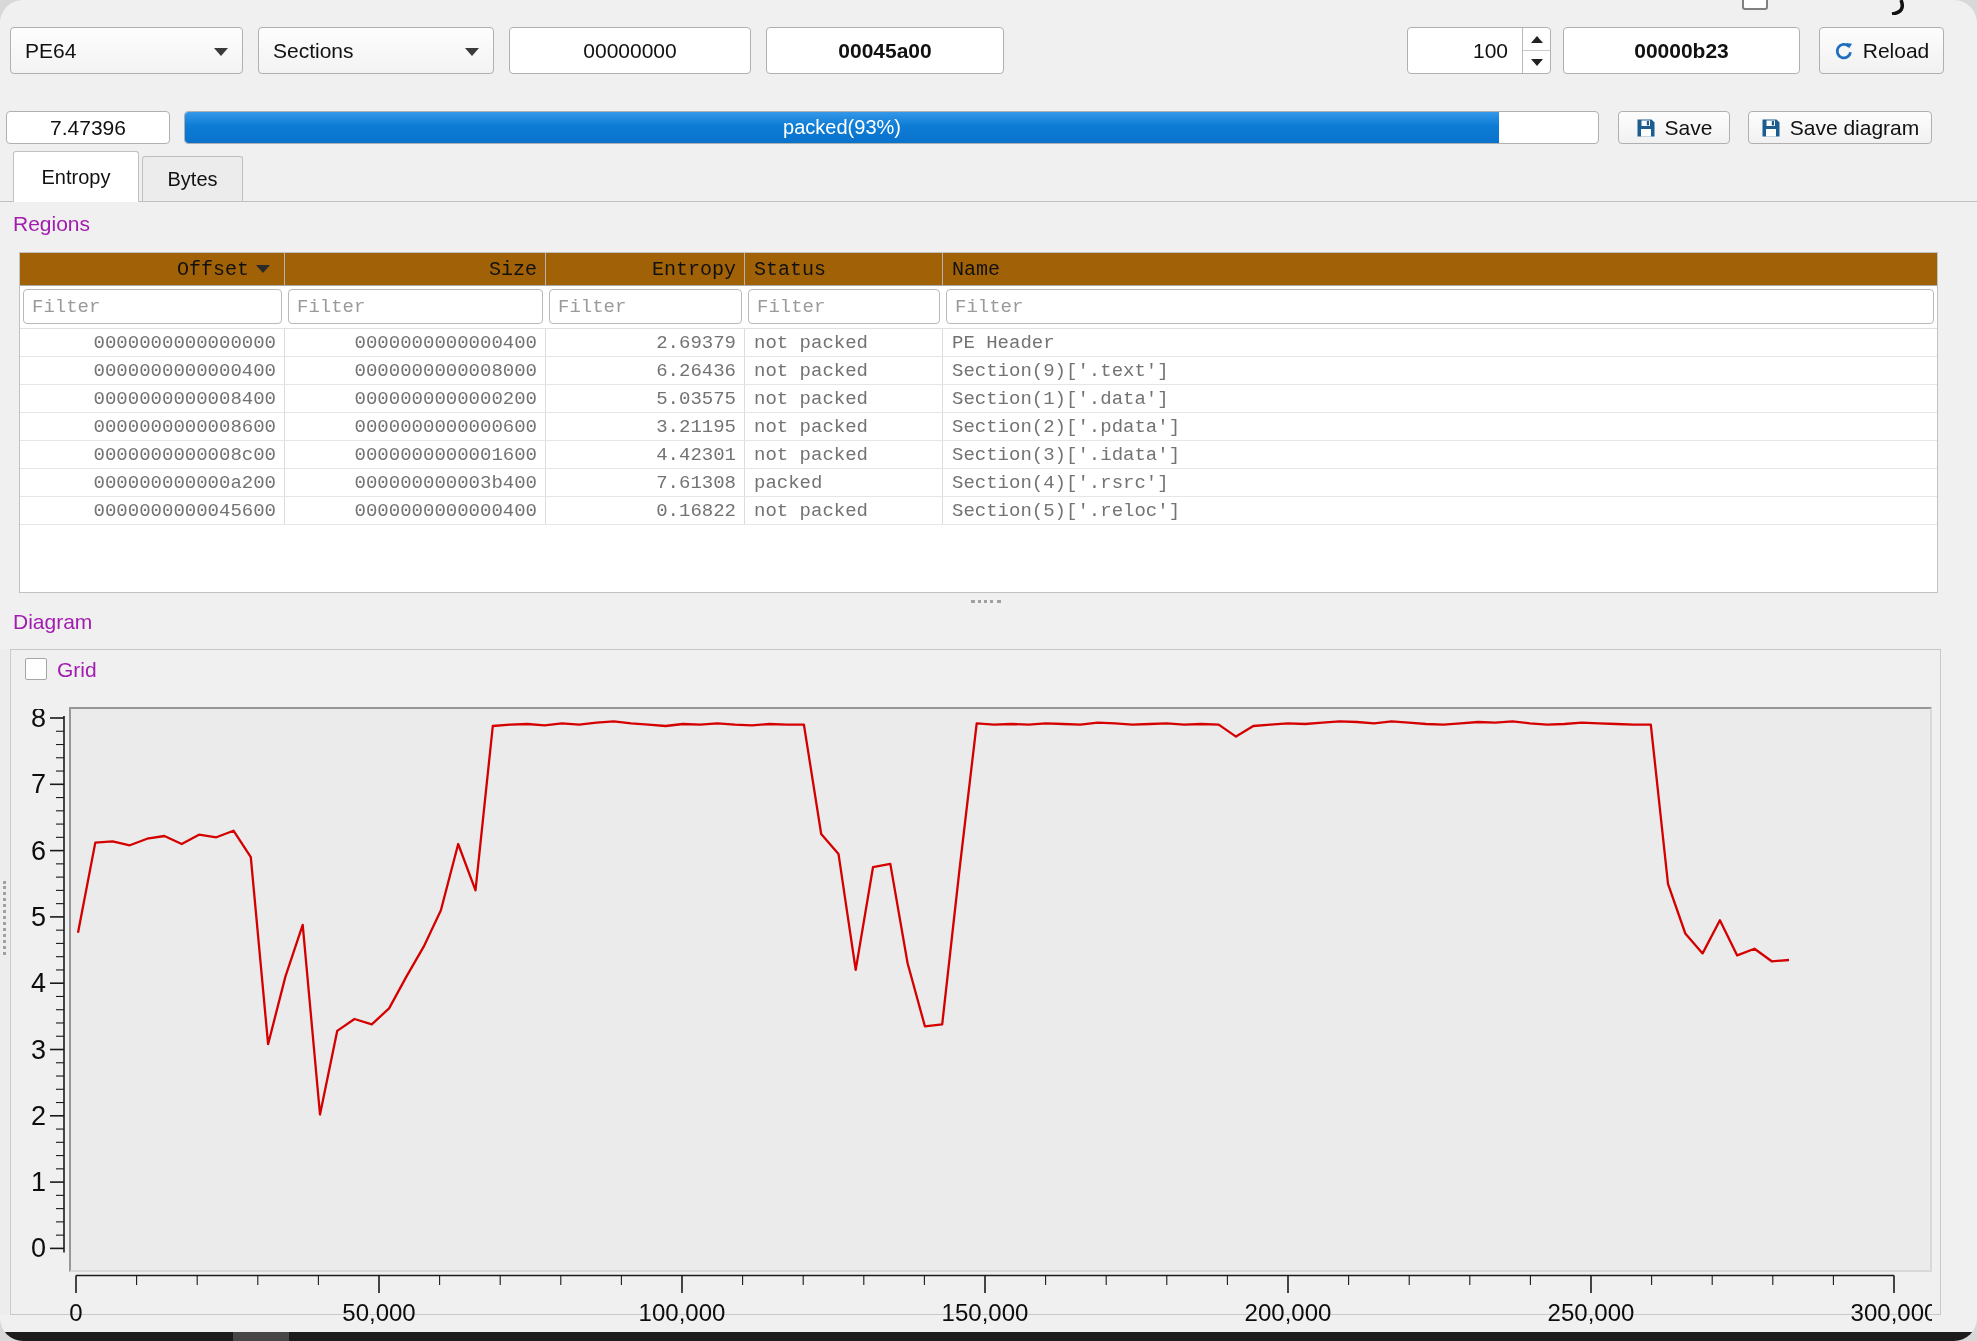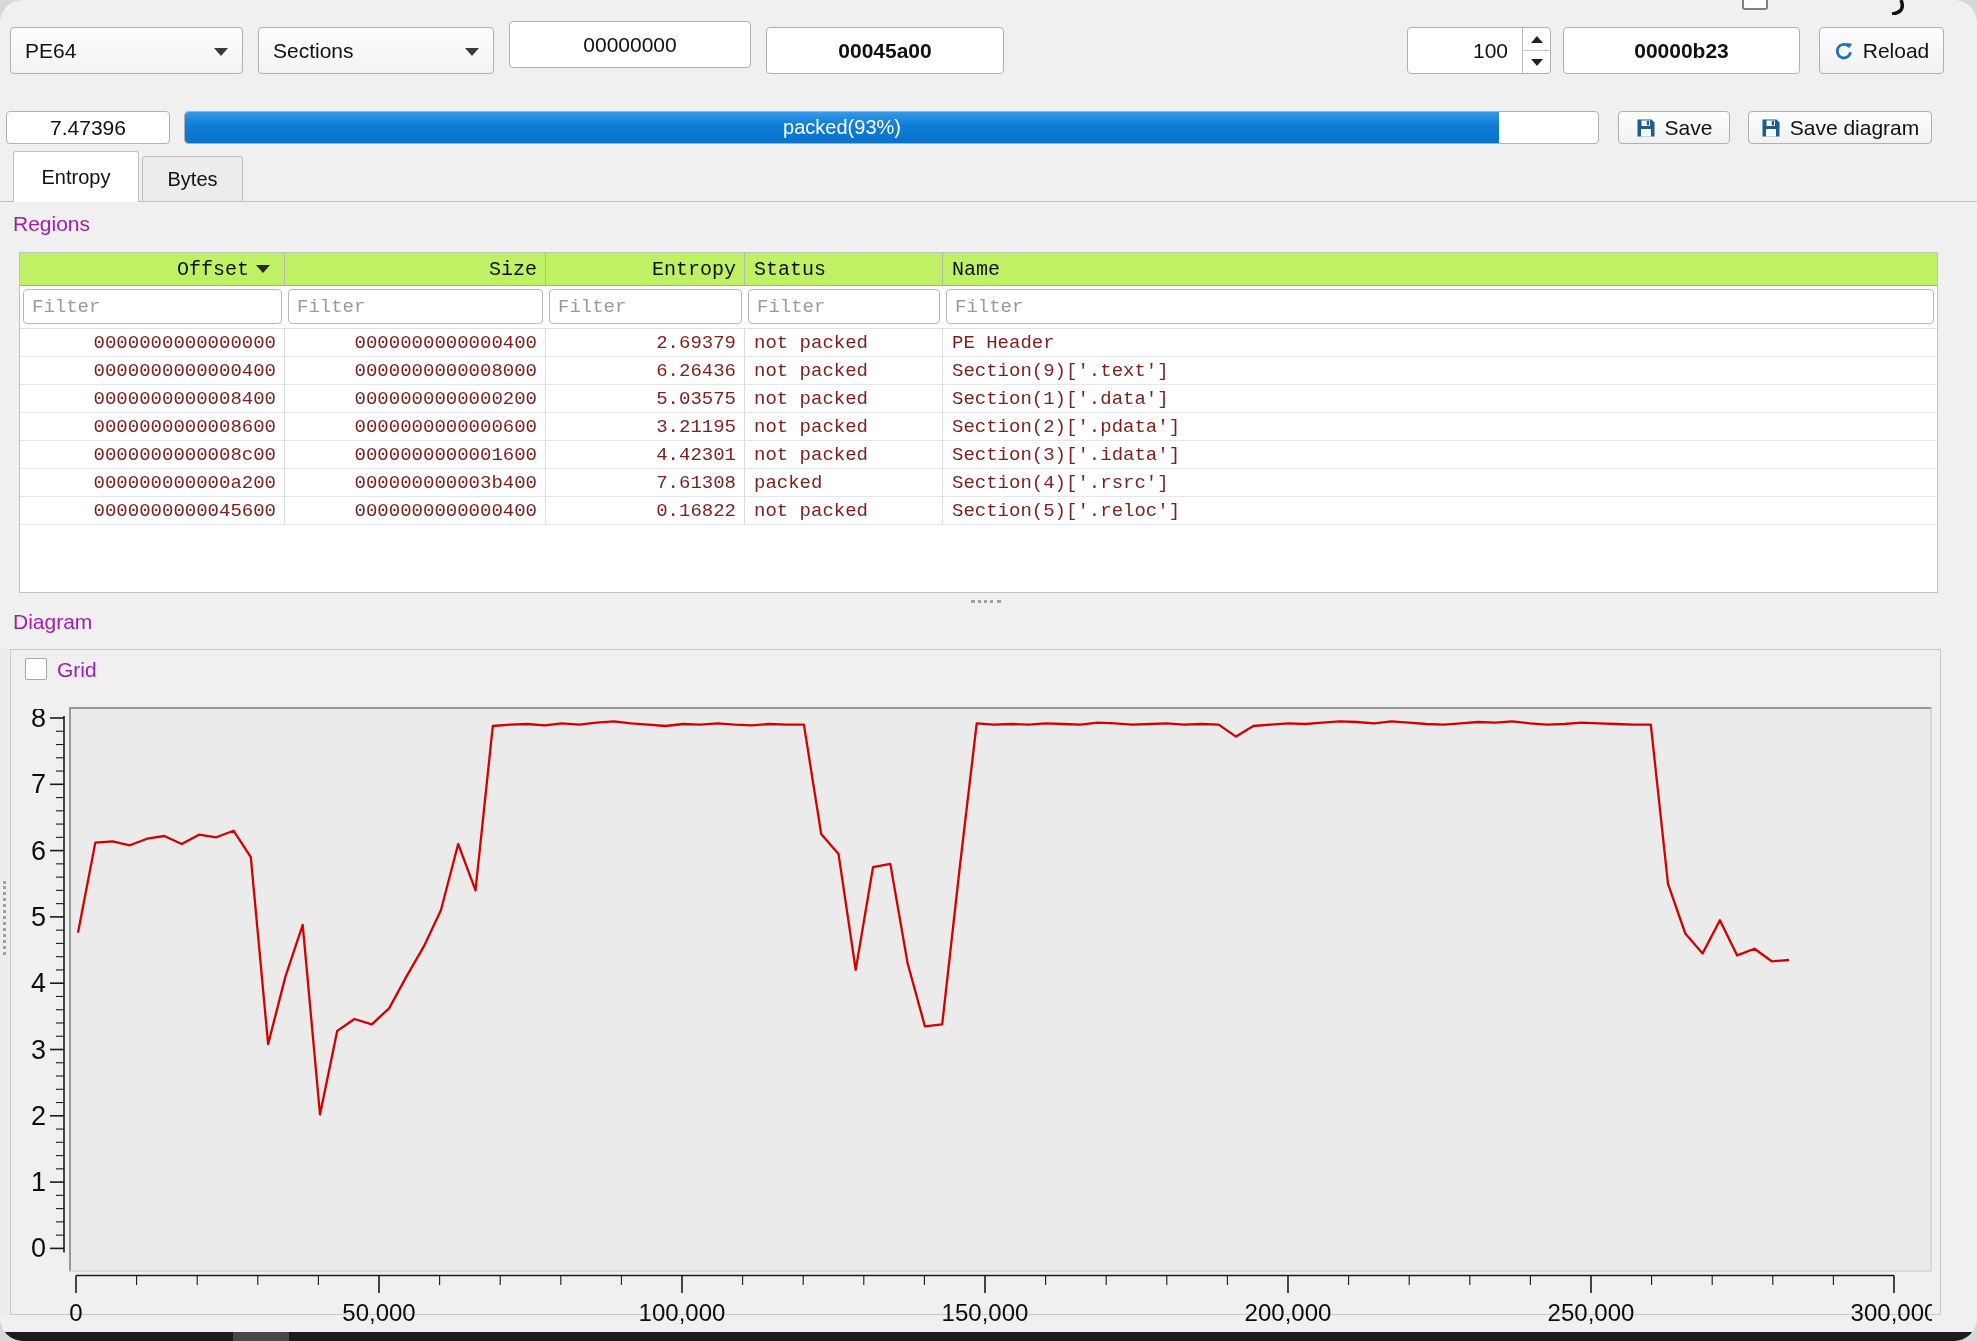--- a/index.html
+++ b/index.html
@@ -31,34 +31,34 @@
   .tab{position:absolute;box-sizing:border-box;display:flex;align-items:center;justify-content:center;
        font-size:20px;border:1px solid #c0c0c0;border-bottom:none;border-radius:3px 3px 0 0;}
   .tab.active{background:#ffffff;z-index:3;}
   .tab.inactive{background:#ececec;z-index:1;text-align:right;}
   .tabline{position:absolute;left:0;width:1977px;top:201px;height:1px;background:#c0c0c0;z-index:2;}
   .seclabel{position:absolute;font-size:21px;color:#a21caf;}
   
   #regions-table{position:absolute;left:19px;top:252px;width:1919px;height:341px;box-sizing:border-box;
        background:#fff;border:1px solid #c2c2c2;font-family:"Liberation Mono",monospace;font-size:19px;}
   .trow{display:flex;box-sizing:border-box;}
-  .thead{height:33px;background:#bef264;border-bottom:1px solid #a8a8a8;}
+  .thead{height:33px;background:#a16207;border-bottom:1px solid #a8a8a8;}
   .thead .tcell{display:flex;align-items:center;border-right:1px solid #b4b4b4;box-sizing:border-box;font-size:20px;}
   .tcell{box-sizing:border-box;overflow:hidden;white-space:nowrap;}
   .c0{width:265px;}.c1{width:261px;}.c2{width:199px;}.c3{width:198px;}.c4{flex:1;}
   .num{justify-content:flex-end;text-align:right;padding-right:8px;}
   .txt{justify-content:flex-start;text-align:left;padding-left:9px;}
   .sortarrow{width:0;height:0;border-left:7px solid transparent;border-right:7px solid transparent;
        border-top:8px solid #2a2a2a;margin-left:7px;margin-right:6px;}
   .frow{height:43px;border-bottom:1px solid #e0e0e0;}
   .frow .tcell{padding:3px;}
   .frow input{width:100%;height:35px;box-sizing:border-box;border:1px solid #b9b9b9;border-radius:4px;
        font-family:"Liberation Mono",monospace;font-size:19px;padding:0 8px;outline:none;color:#222;}
   .frow input::placeholder{color:#9a9a9a;}
-  .drow{height:28px;border-bottom:1px solid #e6e6e6;color:#7f1d1d;}
+  .drow{height:28px;border-bottom:1px solid #e6e6e6;color:#737373;}
   .drow .tcell{display:flex;align-items:center;border-right:1px solid #dcdcdc;}
   
   .hsplit{position:absolute;left:971px;top:600px;width:30px;border-top:3px dotted #a0a0a0;}
   .vstrip{position:absolute;left:0;top:649px;width:9px;height:666px;background:#ededed;}
   .vstrip .dots{position:absolute;left:3px;top:232px;height:74px;border-left:3px dotted #a0a0a0;}
   
   .diagframe{position:absolute;left:10px;top:649px;width:1931px;height:666px;box-sizing:border-box;
        border:1px solid #c9c9c9;background:#f0f0f0;}
   .checkbox{position:absolute;box-sizing:border-box;width:22px;height:22px;background:#fff;
        border:1px solid #a6a6a6;border-radius:2px;}
@@ -85,21 +85,21 @@
   </svg>
 
   <div class="ctl combo" style="left:10px;top:27px;width:233px;height:47px">
     <span>PE64</span>
     <span class="arrow"></span>
   </div>
   <div class="ctl combo" style="left:258px;top:27px;width:236px;height:47px">
     <span>Sections</span>
     <span class="arrow"></span>
   </div>
-  <div class="ctl field" style="left:509px;top:21px;width:242px;height:47px">
+  <div class="ctl field" style="left:509px;top:27px;width:242px;height:47px">
     <span>00000000</span>
   </div>
   <div class="ctl field bold" style="left:766px;top:27px;width:238px;height:47px">
     <span>00045a00</span>
   </div>
   <div class="ctl spin" style="left:1407px;top:27px;width:144px;height:47px">
     <div class="val">100</div>
     <div class="btns">
       <div class="sb up">
           <span class="tri-up"></span>

